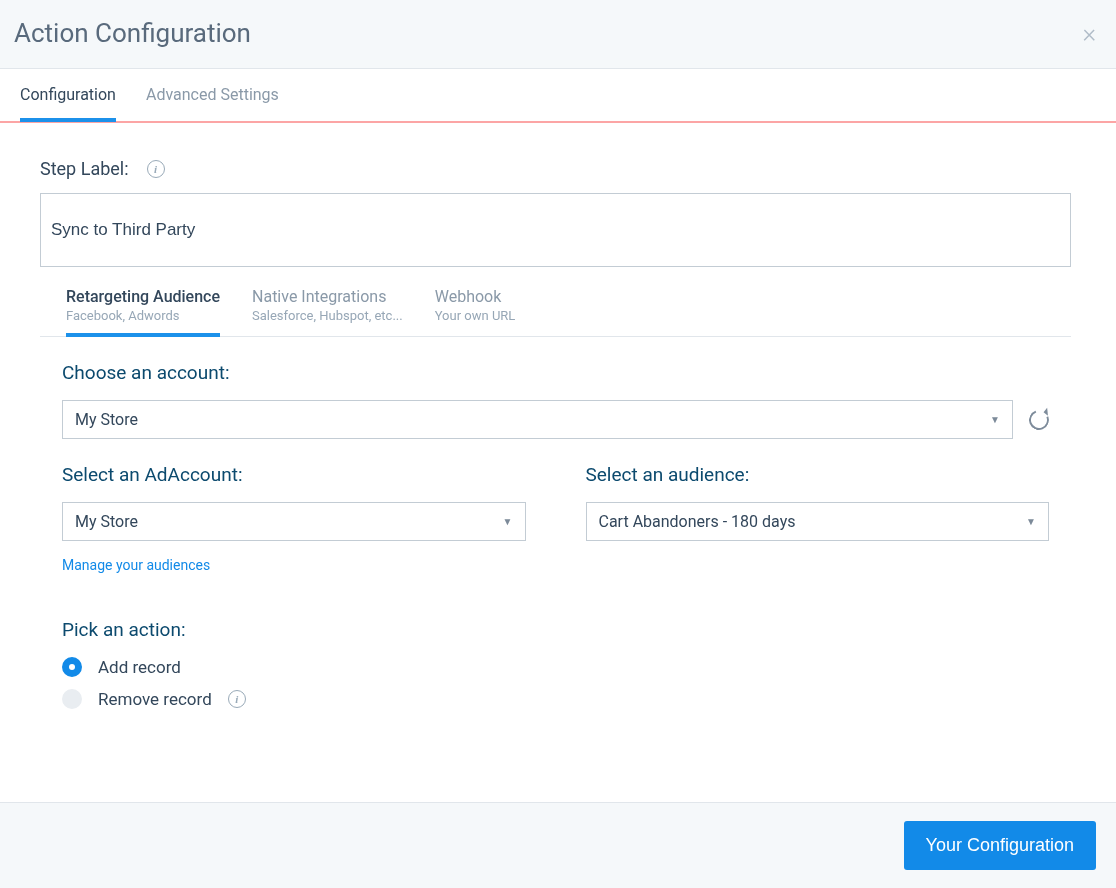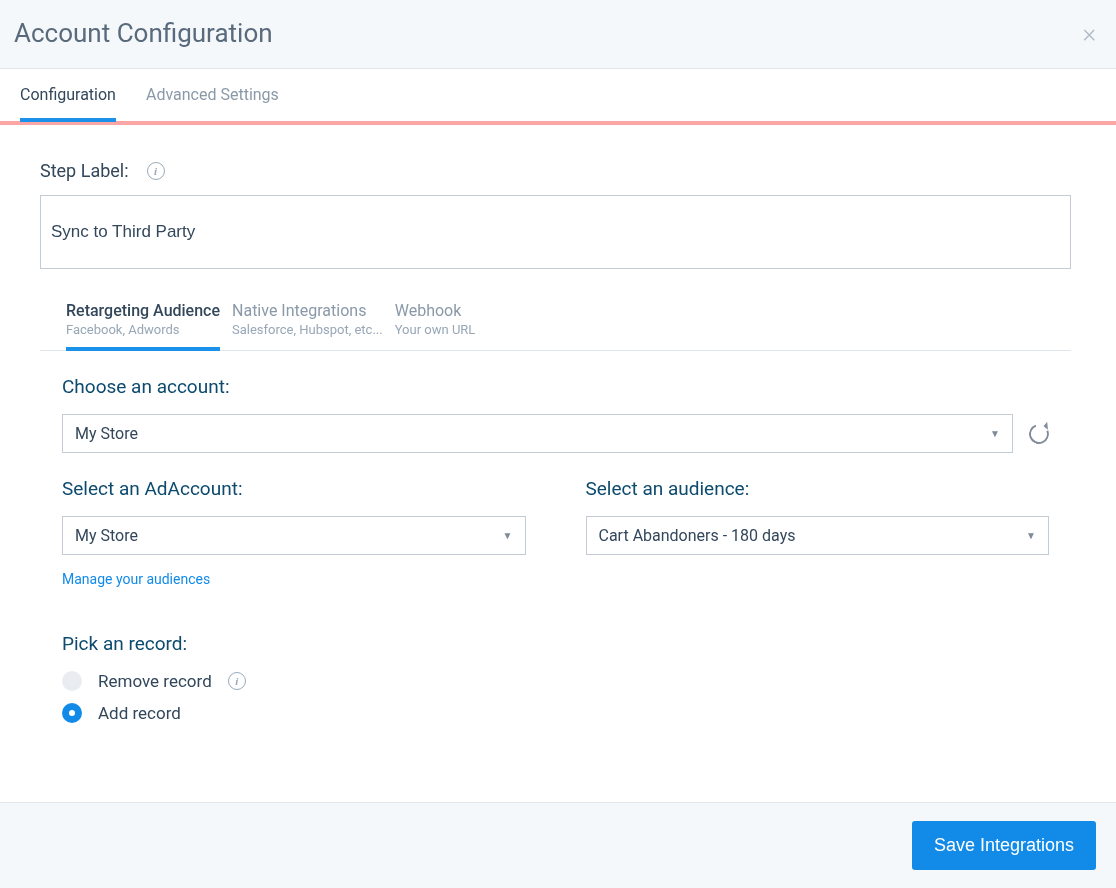--- a/index.html
+++ b/index.html
@@ -13,21 +13,21 @@
     padding: 18px 20px 20px 14px;
     display: flex;
     align-items: center;
     justify-content: space-between;
   }
   .modal-title { font-size: 26px; font-weight: 400; color: #596a7c; }
   .close-x { font-size: 26px; color: #b0bcc8; cursor: pointer; line-height: 1; font-weight: 300; }
 
   
   .main-tabs {
-    border-bottom: 4px solid #fca5a5;
+    border-bottom: 2px solid #fca5a5;
     display: flex;
     gap: 30px;
     padding: 0 20px;
   }
   .main-tab {
     padding: 16px 0 14px 0;
     font-size: 16px;
     color: #8a99a8;
     cursor: pointer;
     border-bottom: 4px solid transparent;
@@ -50,24 +50,24 @@
     width: 100%;
     border: 1px solid #c3ccd4;
     padding: 26px 10px;
     font-size: 17px;
     color: #33475b;
     background: #fff;
   }
 
   
   .sub-tabs {
-    margin-top: 28px;
+    margin-top: 16px;
     border-bottom: 1px solid #e1e6eb;
     display: flex;
-    gap: 12px;
+    gap: 32px;
     padding-left: 26px;
   }
   .sub-tab {
     padding: 4px 0 10px 0;
     cursor: pointer;
     border-bottom: 4px solid transparent;
     margin-bottom: -1px;
   }
   .sub-tab.active { border-bottom-color: #1c91ea; }
   .sub-tab .st-title { font-size: 16px; color: #8a99a8; }
@@ -149,21 +149,21 @@
     cursor: pointer;
     border-radius: 3px;
   }
 </style>
 </head>
 <body>
 
 <div class="modal-wrapper">
 
   <div class="modal-header">
-    <div class="modal-title">Account Configuration</div>
+    <div class="modal-title">Action Configuration</div>
     <div class="close-x">×</div>
   </div>
 
   <div class="main-tabs">
     <div class="main-tab active">Configuration</div>
     <div class="main-tab">Advanced Settings</div>
   </div>
 
   <div class="content">
 
@@ -213,33 +213,33 @@
         <div class="col">
           <div class="section-label">Select an audience:</div>
           <div class="select-ctl">
             <span>Cart Abandoners - 180 days</span>
             <span class="select-caret">▼</span>
           </div>
         </div>
       </div>
 
       <div style="margin-top:44px;">
-        <div class="section-label">Pick an record:</div>
-
+        <div class="section-label">Pick an action:</div>
+
+        <div class="radio-row">
+          <span class="radio selected"></span>
+          <span class="radio-label">Add record</span>
+        </div>
         <div class="radio-row">
           <span class="radio unselected"></span>
           <span class="radio-label">Remove record</span>
           <span class="info-icon"></span>
         </div>
-        <div class="radio-row">
-          <span class="radio selected"></span>
-          <span class="radio-label">Add record</span>
-        </div>
       </div>
 
     </div>
   </div>
 
   <div class="modal-footer">
-    <button class="save-button">Save Integrations</button>
+    <button class="save-button">Your Configuration</button>
   </div>
 
 </div>
 
 </body></html>

